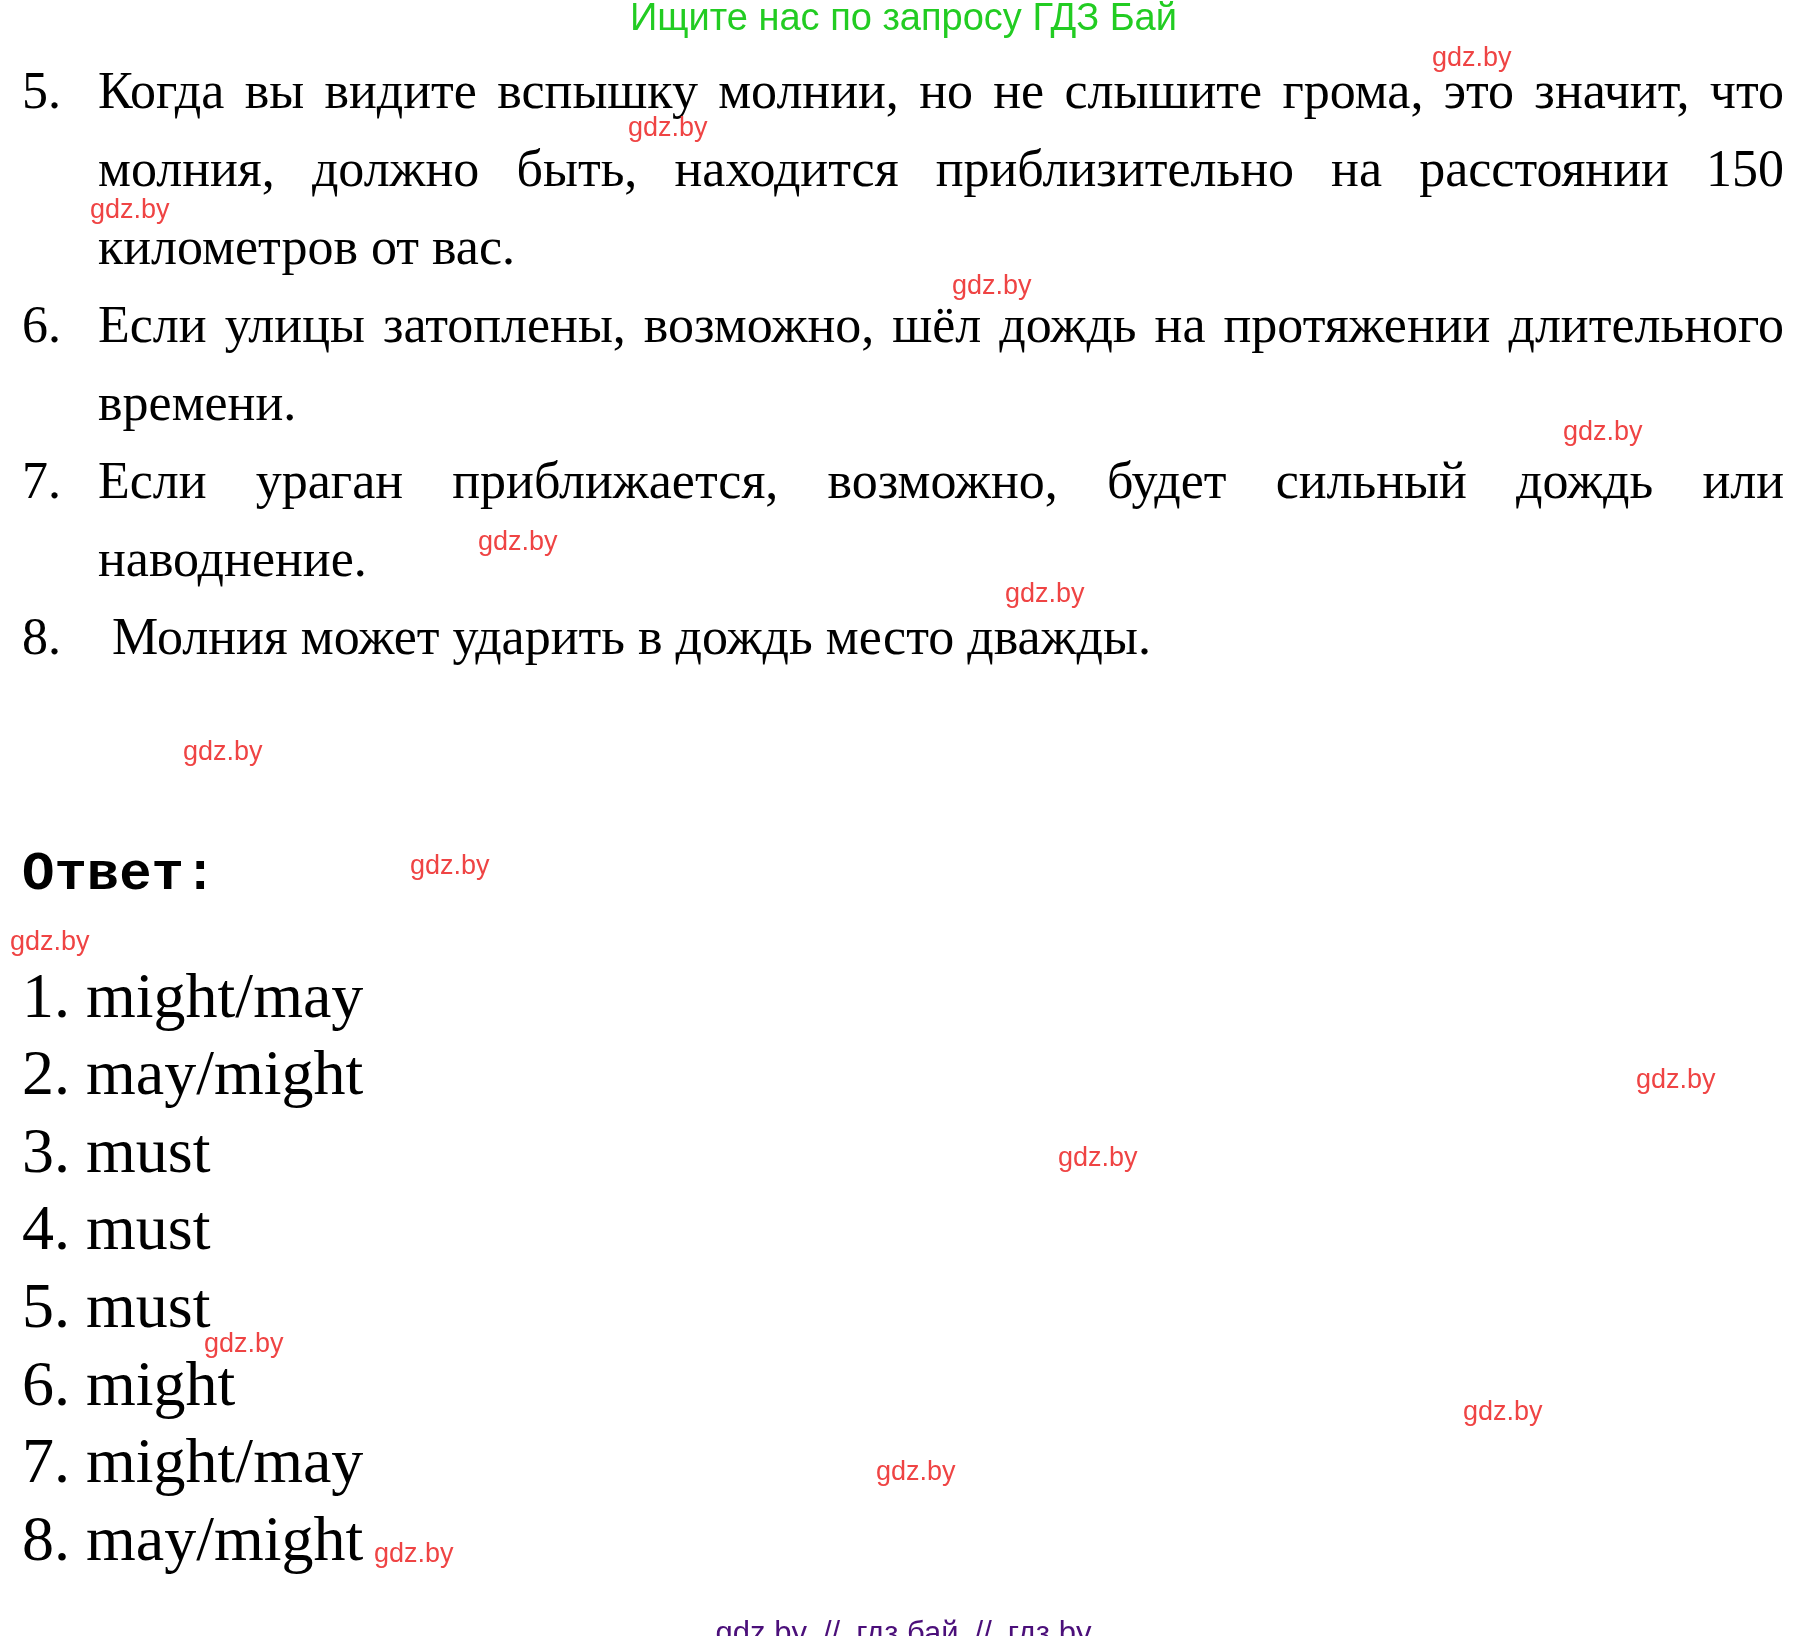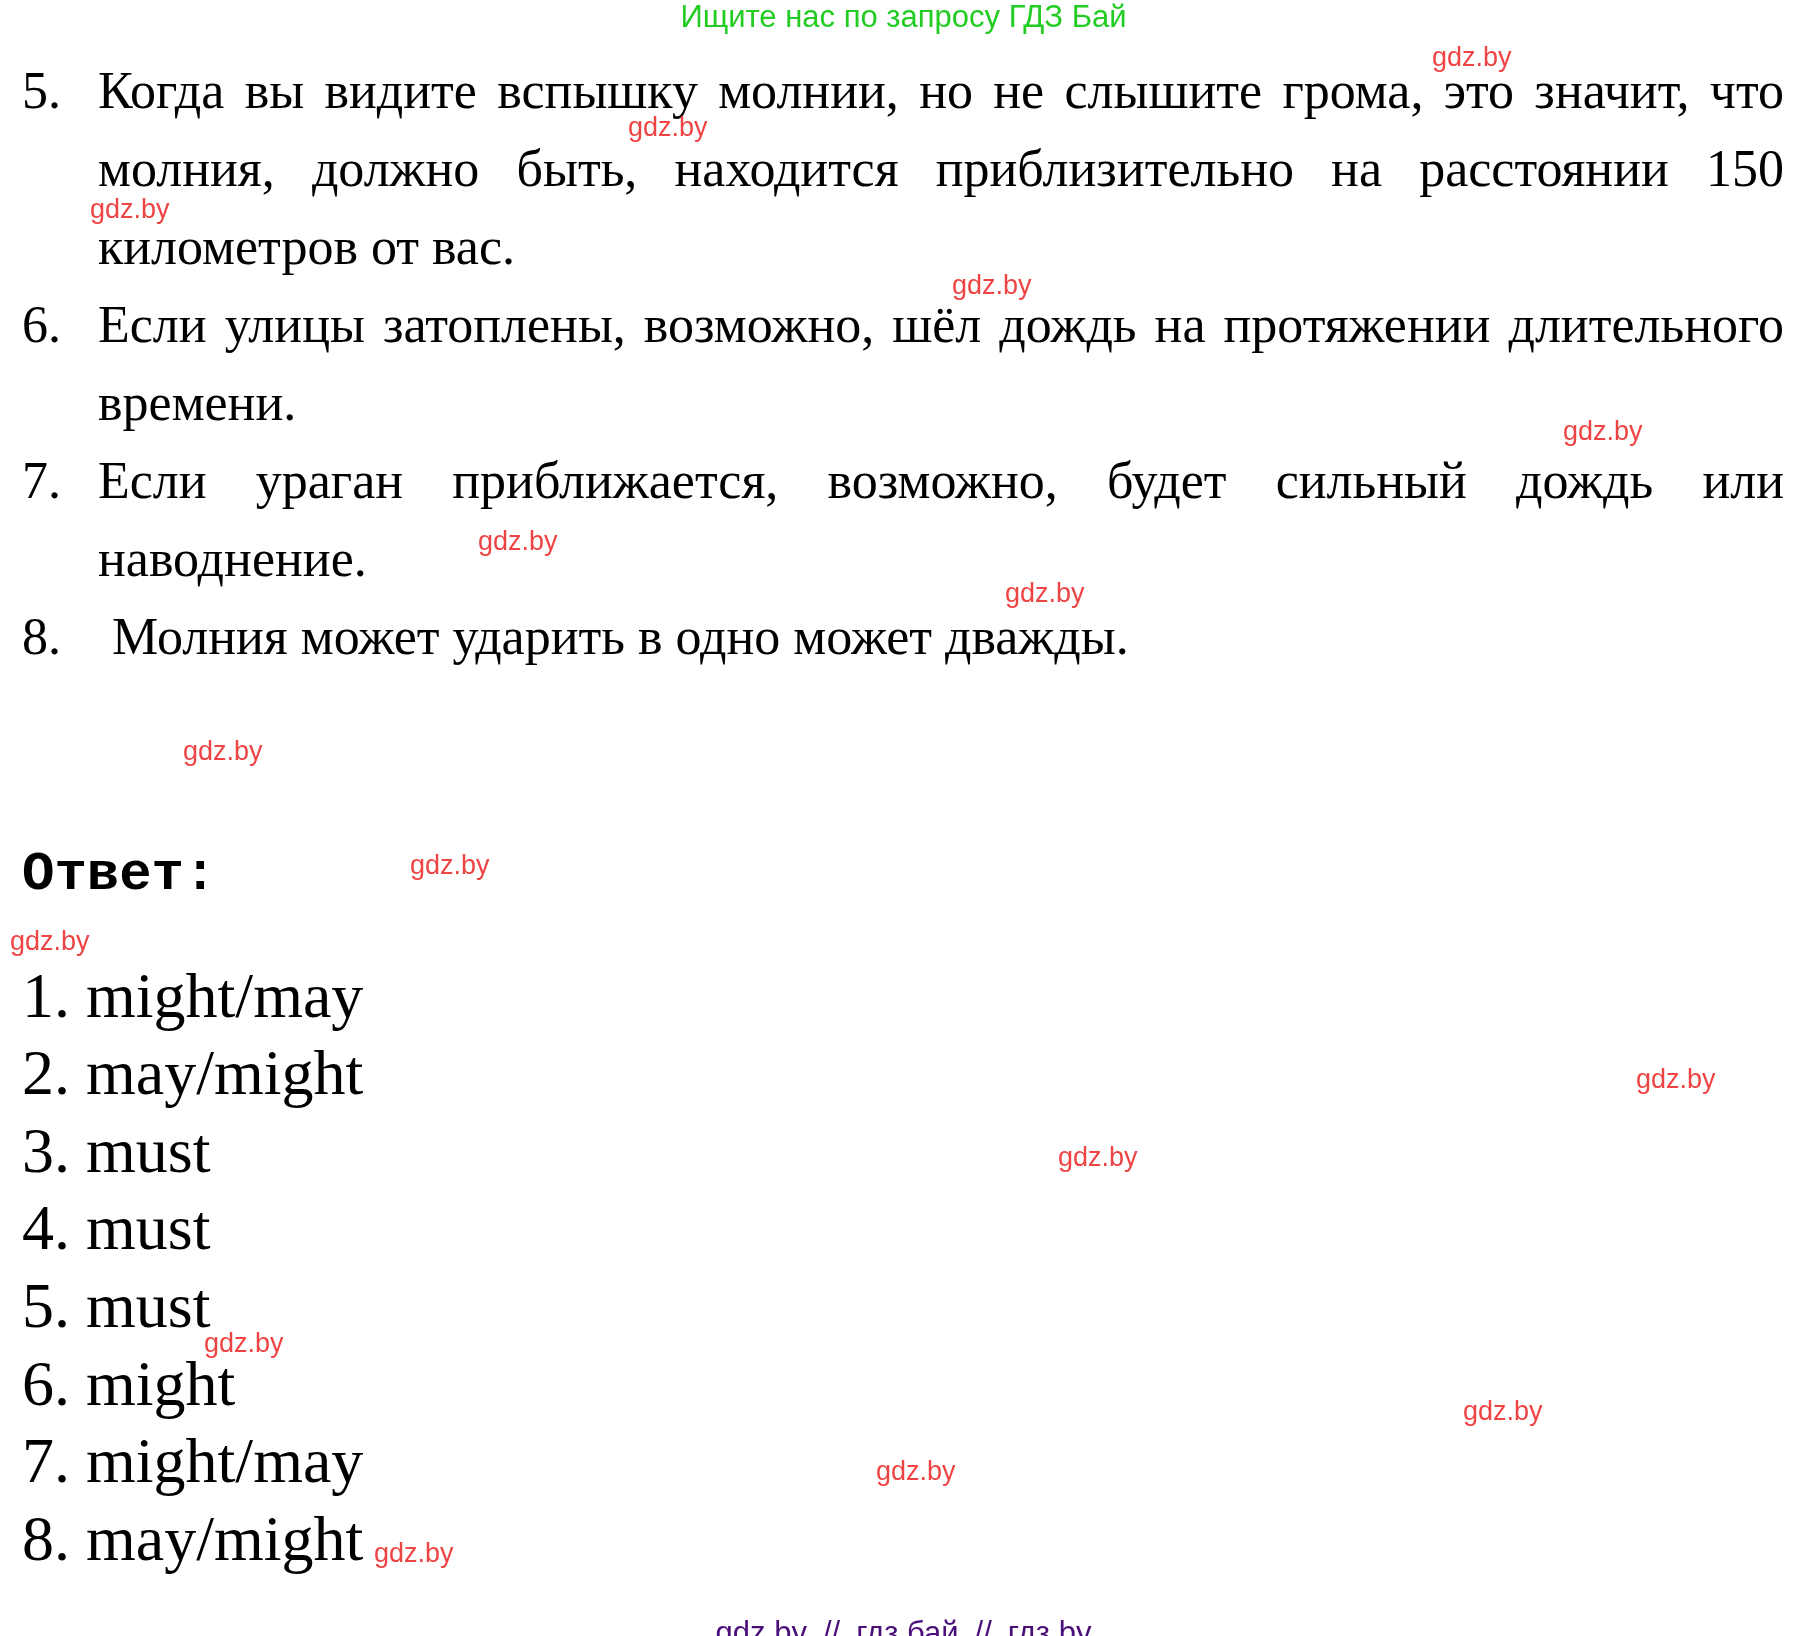--- a/index.html
+++ b/index.html
@@ -1,21 +1,21 @@
 <!DOCTYPE html>
 <html><head>
 <meta charset="utf-8">
 <style>
   html, body { margin: 0; padding: 0; background: #ffffff; }
   body { width: 1807px; height: 1636px; position: relative; overflow: hidden; }
   .serif { font-family: "Liberation Serif", "DejaVu Serif", serif; color: #000; }
   .sans { font-family: "Liberation Sans", "DejaVu Sans", sans-serif; }
   .top-banner {
     position: absolute; left: 0; top: 0; width: 1807px; text-align: center;
-    font-size: 31px; color: #22cc22; line-height: 34px; top: 0px;
+    font-size: 38px; color: #22cc22; line-height: 34px; top: 0px;
   }
   .wm { position: absolute; font-size: 27px; color: #ef4444; line-height: 30px; white-space: nowrap; }
   .item {
     position: absolute; left: 22px; width: 1762px; font-size: 52px; line-height: 78px;
   }
   .item .num { position: absolute; left: 0; top: 0; }
   .item .txt { display: block; margin-left: 76px; text-align: justify; text-align-last: left; }
   .item.last .txt { margin-left: 90px; }
   .answer-title {
     position: absolute; left: 22px; top: 842px; font-size: 54px; font-weight: bold; line-height: 66px; font-family: Liberation Mono, monospace;
@@ -41,21 +41,21 @@
 <div class="item serif" style="top:286px;">
   <span class="num">6.</span>
   <span class="txt">Если улицы затоплены, возможно, шёл дождь на протяжении длительного времени.</span>
 </div>
 <div class="item serif" style="top:442px;">
   <span class="num">7.</span>
   <span class="txt">Если ураган приближается, возможно, будет сильный дождь или наводнение.</span>
 </div>
 <div class="item serif last" style="top:598px;">
   <span class="num">8.</span>
-  <span class="txt">Молния может ударить в одно может дважды.</span>
+  <span class="txt">Молния может ударить в дождь место дважды.</span>
 </div>
 
 <div class="answer-title serif">Ответ:</div>
 
 <div class="ans serif" style="top:966px;"><span>1.</span> <span>might/may</span></div>
 <div class="ans serif" style="top:1043px;"><span>2.</span> <span>may/might</span></div>
 <div class="ans serif" style="top:1121px;"><span>3.</span> <span>must</span></div>
 <div class="ans serif" style="top:1198px;"><span>4.</span> <span>must</span></div>
 <div class="ans serif" style="top:1276px;"><span>5.</span> <span>must</span></div>
 <div class="ans serif" style="top:1354px;"><span>6.</span> <span>might</span></div>

